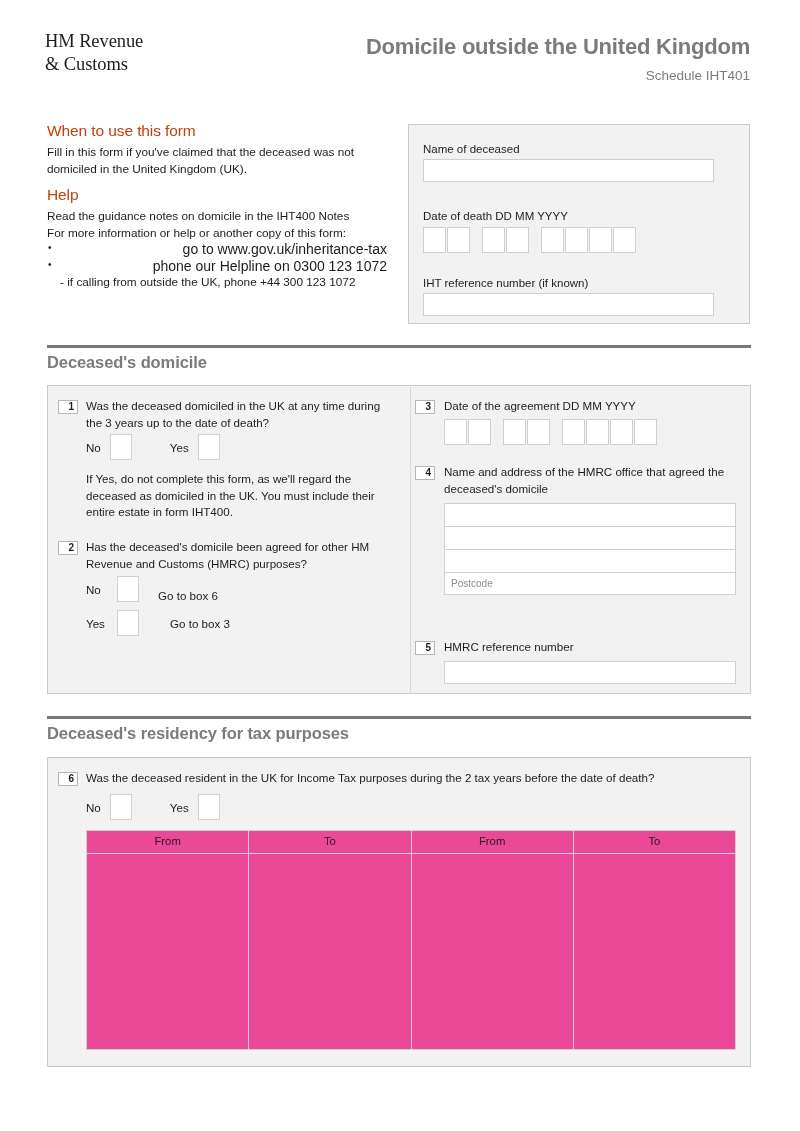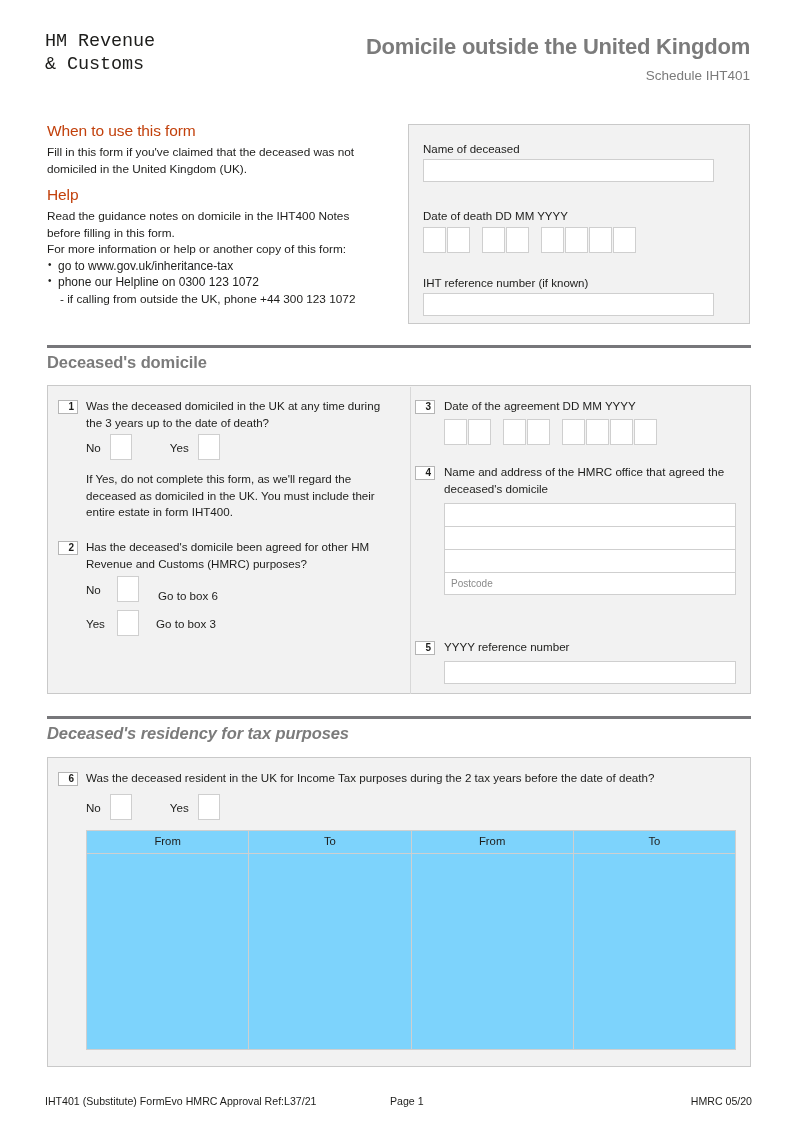--- a/index.html
+++ b/index.html
@@ -25,21 +25,21 @@
   
   .header {
     position: absolute;
     left: 0; right: 0; top: 0;
     height: 100px;
   }
   .hmrc-logo {
     position: absolute;
     left: 45px;
     top: 30px;
-    font-family: Liberation Mono, monospace;
+    font-family: Liberation Serif, serif;
     font-size: 18.5px;
     line-height: 23px;
     color: #1d1d1b;
     letter-spacing: -0.1px;
   }
   .doc-title {
     position: absolute;
     right: 50px;
     top: 34px;
     text-align: left;
@@ -77,24 +77,25 @@
     color: #1d1d1b;
     margin: 0;
   }
   .gap-sm { height: 9px; }
   ul.bullets {
     margin: 0;
     padding: 0;
     list-style: none;
   }
   ul.bullets li {
-    font-size: 12px;
+    font-size: 14px;
     line-height: 16.5px;
     padding-left: 11px;
     position: relative;
+    text-align: right;
   }
   ul.bullets li::before {
     content: "\2022";
     position: absolute;
     left: 1px;
     top: -1px;
     font-size: 10px;
   }
   .subline {
     font-size: 11.8px;
@@ -280,21 +281,21 @@
   #q6-text { position: absolute; left: 38px; top: 12px; width: 660px; }
   #q6-opts { position: absolute; left: 38px; top: 36px; display: flex; align-items: center; gap: 9px; }
   #q6-hint { font-size: 11.6px; color: #1d1d1b; margin-left: 12px; }
 
   #residency-table {
     position: absolute;
     left: 38px;
     top: 72px;
     width: 650px;
     height: 220px;
-    background: #7dd3fc;
+    background: #ec4899;
     border: 1px solid #cfcfcf;
     box-sizing: border-box;
     display: flex;
     flex-direction: column;
   }
   #residency-table .thead {
     display: flex;
     height: 22px;
     border-bottom: 1px solid #cfcfcf;
   }
@@ -346,21 +347,20 @@
     <div class="doc-subtitle">Schedule IHT401</div>
   </div>
 
   <div class="intro">
     <div class="h2">When to use this form</div>
     <div class="body-text">Fill in this form if you've claimed that the deceased was not</div>
     <div class="body-text">domiciled in the United Kingdom (UK).</div>
     <div class="gap-sm"></div>
     <div class="h2">Help</div>
     <div class="body-text">Read the guidance notes on domicile in the IHT400 Notes</div>
-    <div class="body-text">before filling in this form.</div>
     <div class="body-text">For more information or help or another copy of this form:</div>
     <ul class="bullets">
       <li>go to www.gov.uk/inheritance-tax</li>
       <li>phone our Helpline on 0300 123 1072</li>
     </ul>
     <div class="subline">- if calling from outside the UK, phone +44 300 123 1072</div>
   </div>
 
   <div class="panel" id="deceased-panel">
     <div class="field-label lbl-name">Name of deceased</div>
@@ -411,21 +411,21 @@
     <div class="qtext q-block" id="q2-text">Has the deceased's domicile been agreed for other HM Revenue and Customs (HMRC) purposes?</div>
     <div class="q-block" id="q2-opts">
       <div class="opt-row">
         <span class="cb-label" style="width:22px;">No</span>
         <span class="checkbox"></span>
         <span class="cb-label" style="margin-left:10px;margin-top:13px;">Go to box 6</span>
       </div>
       <div class="opt-row">
         <span class="cb-label" style="width:22px;">Yes</span>
         <span class="checkbox"></span>
-        <span class="cb-label" style="margin-left:8px;">Go to box 3</span>
+        <span class="cb-label" style="margin-left:22px;">Go to box 3</span>
       </div>
     </div>
 
     <div class="qnum q-num-pos" id="q3-num">3</div>
     <div class="qtext q-block" id="q3-text">Date of the agreement  DD MM YYYY</div>
     <div class="q-block date-row" id="q3-dates">
       <span class="date-group">
         <span class="datebox"></span>
         <span class="datebox"></span>
       </span>
@@ -444,26 +444,26 @@
     <div class="qnum q-num-pos" id="q4-num">4</div>
     <div class="qtext q-block" id="q4-text">Name and address of the HMRC office that agreed the deceased's domicile</div>
     <div class="q-block" id="q4-addr">
       <div class="addr-line"></div>
       <div class="addr-line"></div>
       <div class="addr-line"></div>
       <div class="addr-line postcode-line">Postcode</div>
     </div>
 
     <div class="qnum q-num-pos" id="q5-num">5</div>
-    <div class="qtext q-block" id="q5-text">YYYY reference number</div>
+    <div class="qtext q-block" id="q5-text">HMRC reference number</div>
     <div class="textbox q-block" id="q5-in"></div>
   </div>
 
   <div class="section-bar" style="top:716px;"></div>
-  <div class="section-title" style="top:724px;font-style:italic;">Deceased's residency for tax purposes</div>
+  <div class="section-title" style="top:724px;">Deceased's residency for tax purposes</div>
 
   <div class="panel" id="residency-panel">
     <div class="qnum" id="q6-num">6</div>
     <div class="qtext" id="q6-text">Was the deceased resident in the UK for Income Tax purposes during the 2 tax years before the date of death?</div>
     <div id="q6-opts">
       <span class="cb-label">No</span>
       <span class="checkbox"></span>
       <span class="opt-gap"></span>
       <span class="cb-label">Yes</span>
       <span class="checkbox"></span>
@@ -478,19 +478,14 @@
       </div>
       <div class="tbody">
         <div></div>
         <div></div>
         <div></div>
         <div></div>
       </div>
     </div>
   </div>
 
-  <div class="footer">
-    <span class="f-left">IHT401  (Substitute) FormEvo HMRC Approval Ref:L37/21</span>
-    <span class="f-mid">Page 1</span>
-    <span class="f-right">HMRC 05/20</span>
-  </div>
 
 </div>
 
 </body></html>

